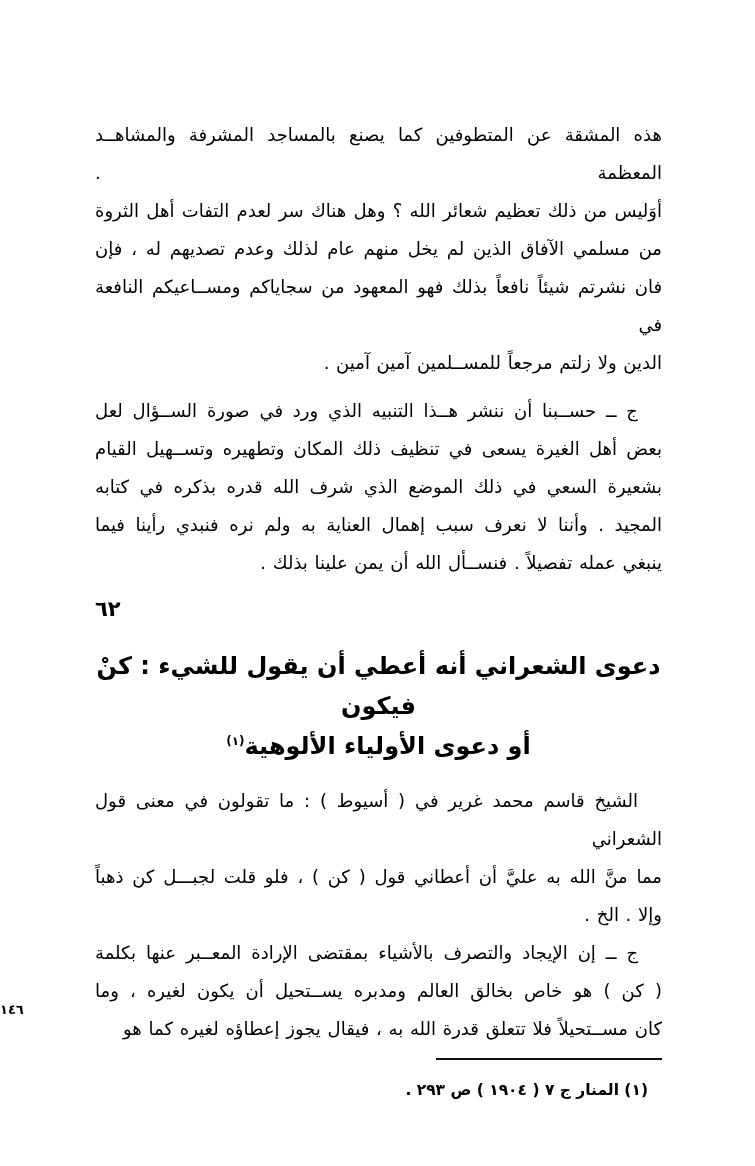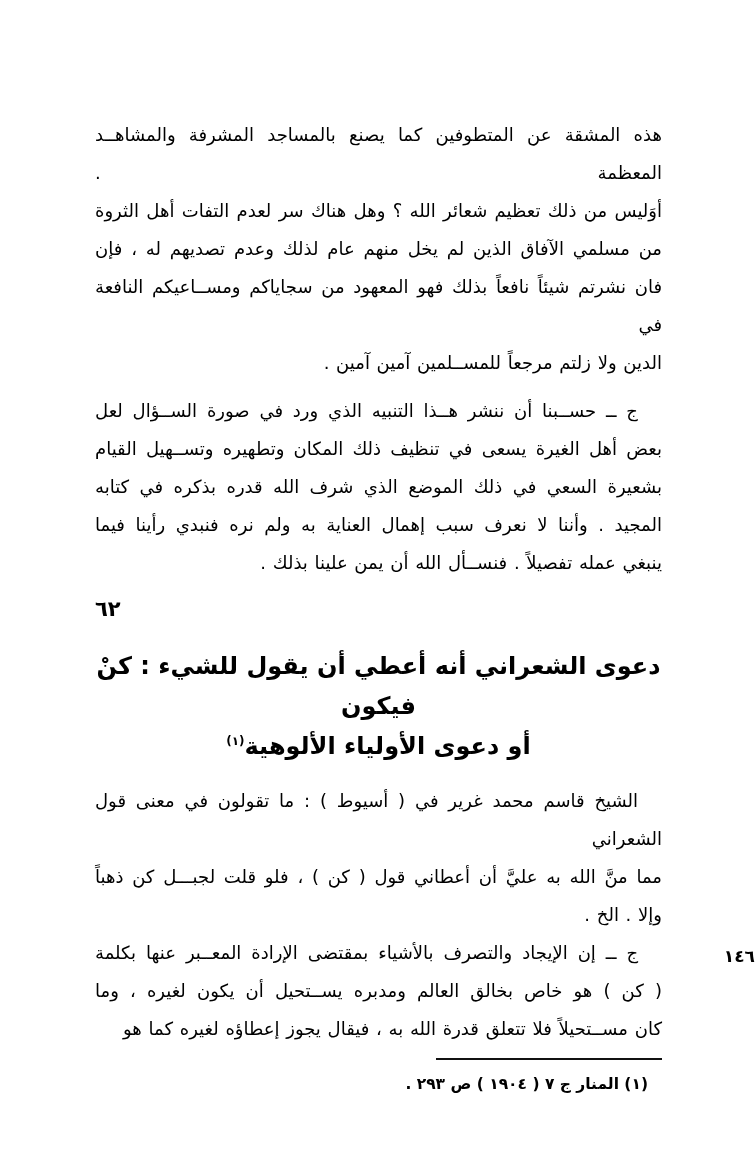--- a/index.html
+++ b/index.html
@@ -63,34 +63,34 @@
     vertical-align: super;
     line-height: 0;
   }
   .fn-sep {
     margin-top: 10px;
     width: 226px;
     border-top: 2.5px solid #111;
     
   }
   .footnote {
-    margin-top: 12px;
+    margin-top: 18px;
     margin-right: 14px;
     font-size: 15.5px;
     line-height: 24px;
     text-align: right;
     font-weight: bold;
   }
   .page-number {
     position: absolute;
-    top: 946px;
+    top: 1002px;
     left: 0;
     right: 0;
-    text-align: right;
-    font-size: 17px;
+    text-align: left;
+    font-size: 13px;
     font-weight: bold;
     letter-spacing: 1px;
   }
 </style>
 </head>
 <body>
 
 <div class="page">
   <div class="content">
 

